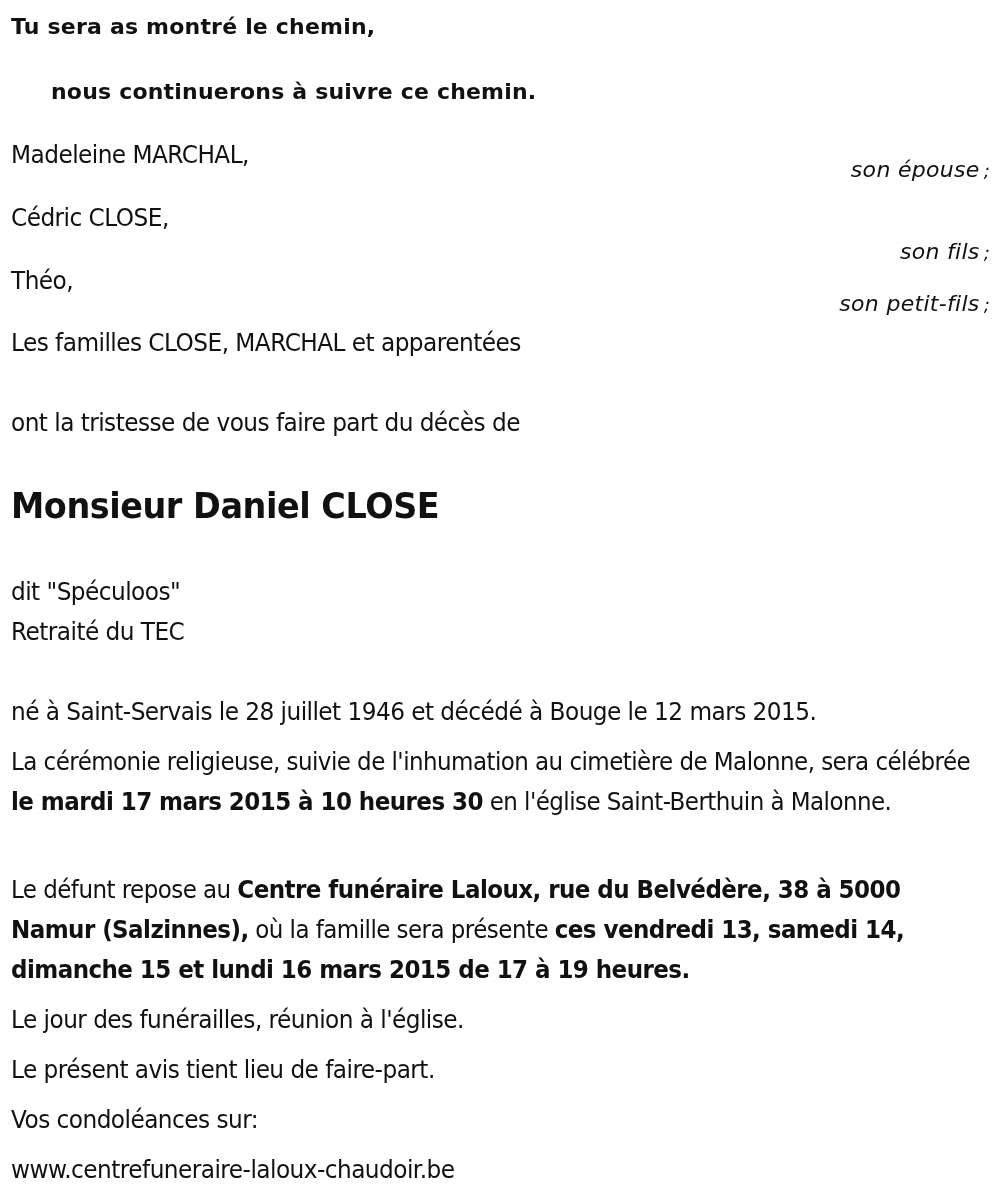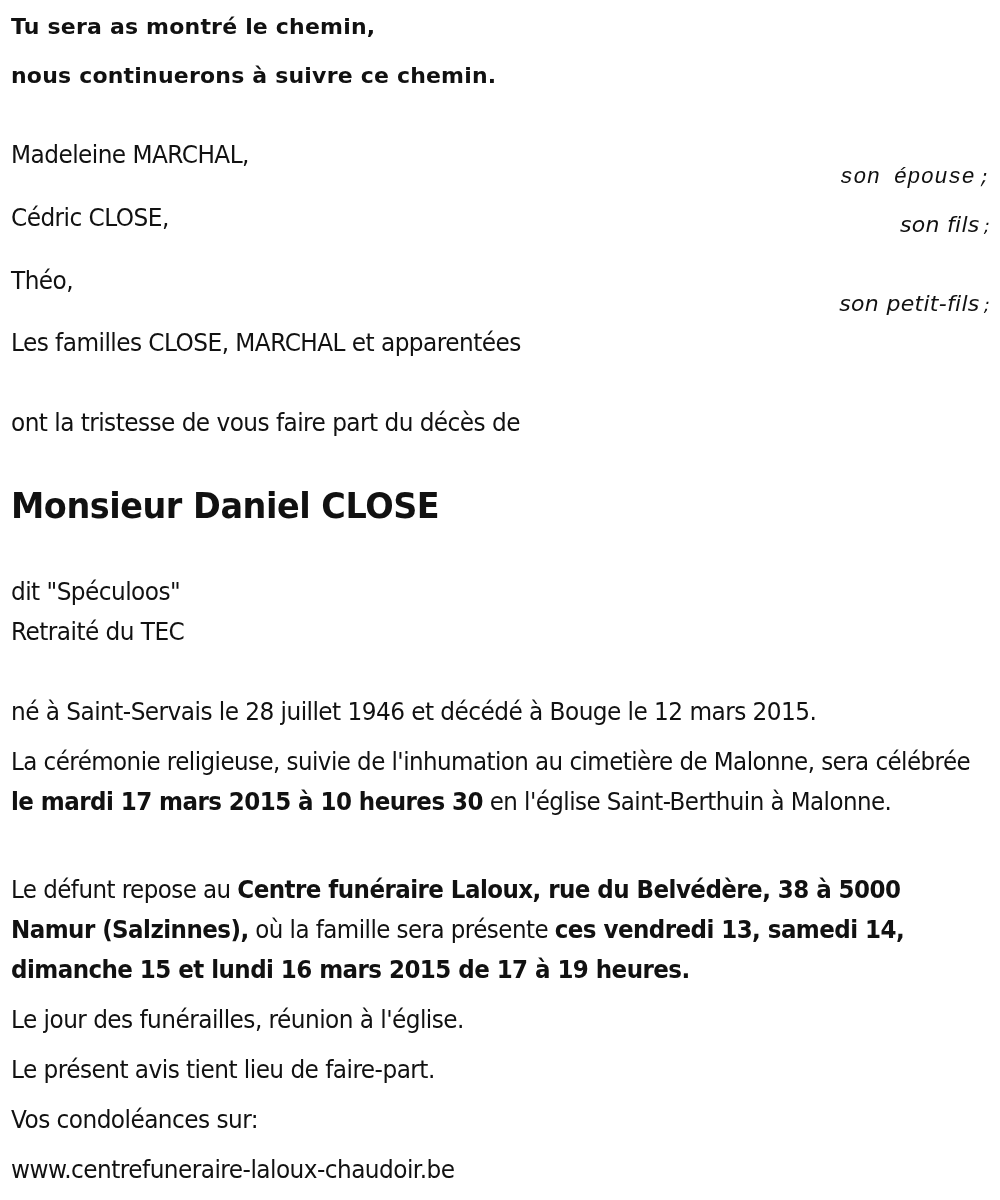--- a/index.html
+++ b/index.html
@@ -63,27 +63,27 @@
       transform: scaleX(0.92);
       transform-origin: left top;
     }
   </style>
 </head>
 <body>
 
 <div>
 
   <div class="line epigraph" style="top:12px;">Tu sera as montré le chemin,</div>
-  <div class="line epigraph" style="top:61px;">nous continuerons à suivre ce chemin.</div>
+  <div class="line epigraph" style="top:77px;margin-left:40px;">nous continuerons à suivre ce chemin.</div>
 
   <div class="line condensed" style="top:140px;">Madeleine MARCHAL,</div>
-  <div class="rel" style="top:164px;font-family:Liberation Mono, monospace;"><span>son épouse</span><span class="semi">;</span></div>
+  <div class="rel" style="top:156px;"><span>son épouse</span><span class="semi">;</span></div>
 
   <div class="line condensed" style="top:203px;">Cédric CLOSE,</div>
-  <div class="rel" style="top:211px;"><span>son fils</span><span class="semi">;</span></div>
+  <div class="rel" style="top:238px;"><span>son fils</span><span class="semi">;</span></div>
 
   <div class="line condensed" style="top:266px;">Théo,</div>
   <div class="rel" style="top:290px;"><span>son petit-fils</span><span class="semi">;</span></div>
 
   <div class="line condensed" style="top:328px;">Les familles CLOSE, MARCHAL et apparentées</div>
 
   <div class="line condensed" style="top:408px;">ont la tristesse de vous faire part du décès de</div>
 
   <div class="title" style="top:484px;">Monsieur Daniel CLOSE</div>
 

